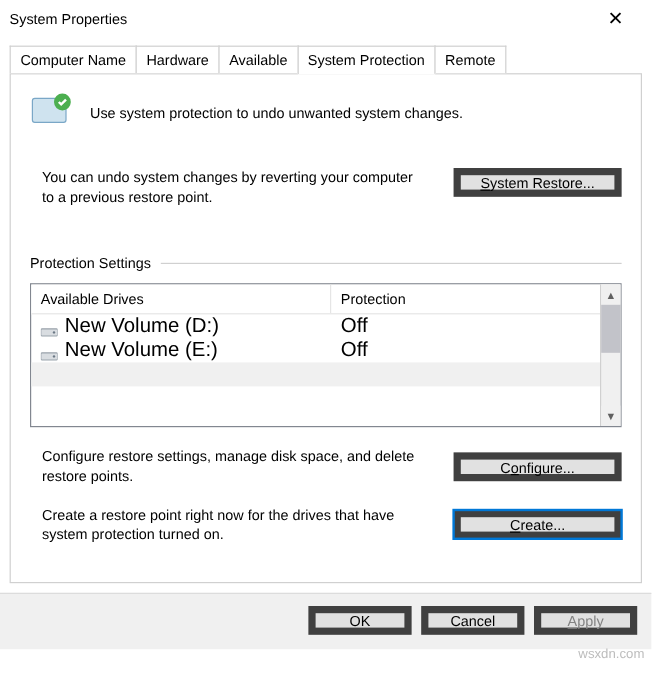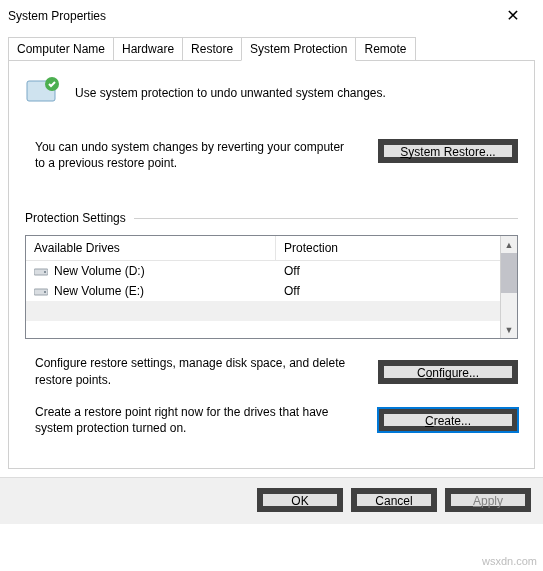--- a/index.html
+++ b/index.html
@@ -104,21 +104,21 @@
       padding: 0 10px;
       cursor: default;
     }
     .btn.focused {
       outline: 2px solid #0078d7;
       outline-offset: -1px;
     }
     .btn u { text-decoration: underline; }
     .drives-box {
       border: 1px solid #828790;
-      height: 104px;
+      height: 120px;
       display: flex;
       background: #fff;
       margin: 6px 0 16px 0;
     }
     .drives-list {
       flex: 1;
       overflow: hidden;
     }
     .drives-header {
       display: flex;
@@ -131,21 +131,21 @@
       padding: 5px 8px;
       border-right: 1px solid #e5e5e5;
     }
     .drives-header .col2 {
       flex: 1;
       padding: 5px 8px;
     }
     .drive-row {
       display: flex;
       align-items: center;
-      font-size: 12px;
+      font-size: 17px;
       height: 20px;
     }
     .drive-row.selected {
       background: #f0f0f0;
       flex-direction: column;
     }
     .drive-row .col1 {
       flex: 0 0 250px;
       padding: 0 8px;
       display: flex;
@@ -205,40 +205,40 @@
     }
     .dialog-buttons .btn {
       min-width: 86px;
     }
     .btn.disabled {
       color: #838383;
       text-align: center;
     }
     .watermark {
       position: absolute;
-      bottom: 4px;
+      bottom: 20px;
       right: 6px;
       font-size: 11px;
       color: #bdbdbd;
       pointer-events: none;
     }
   </style>
 </head>
 <body>
 
 <div class="titlebar">
   <span>System Properties</span>
   <span class="close">✕</span>
 </div>
 
 <div class="dialog-body">
   <div class="tabstrip">
     <div class="tab">Computer Name</div>
     <div class="tab">Hardware</div>
-    <div class="tab">Restore</div>
+    <div class="tab">Available</div>
     <div class="tab active">System Protection</div>
     <div class="tab">Remote</div>
   </div>
 
   <div class="tabpanel">
 
     <div class="header-row">
       <span class="shield-icon">
         <svg viewBox="0 0 36 36">
           <rect x="2" y="6" width="28" height="20" rx="2" fill="#cfe3ef" stroke="#7aa7c7"></rect>

